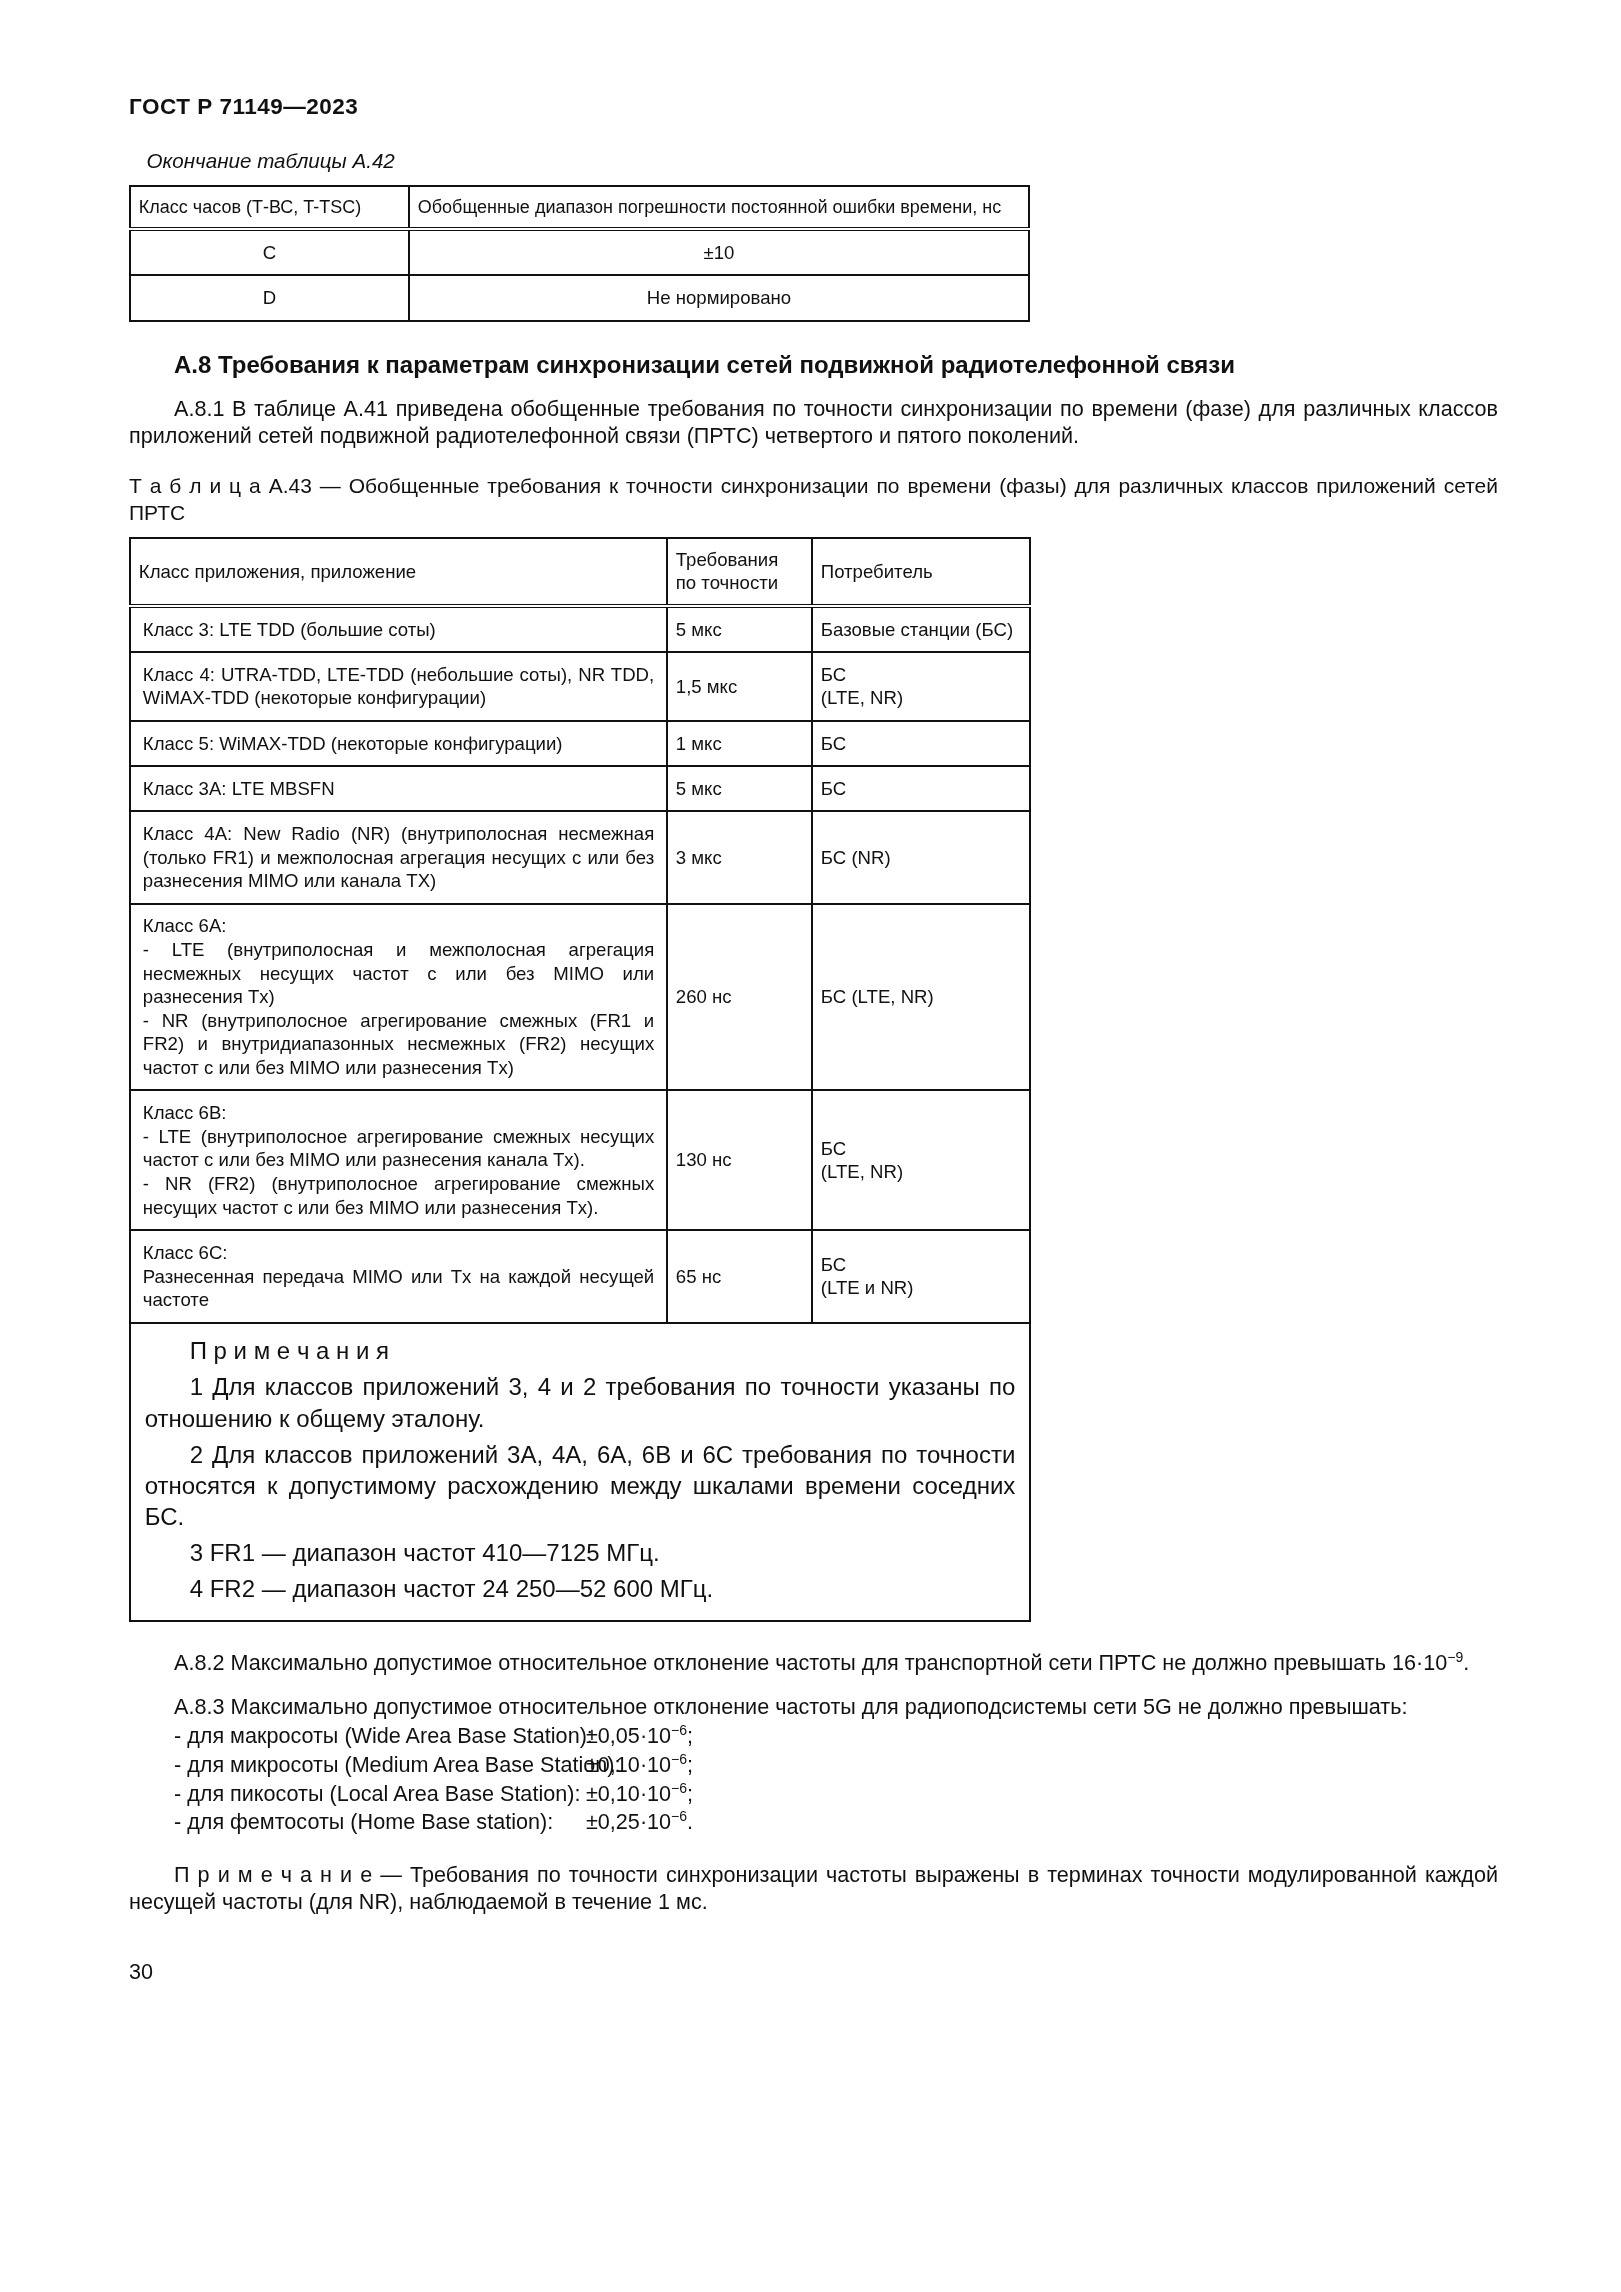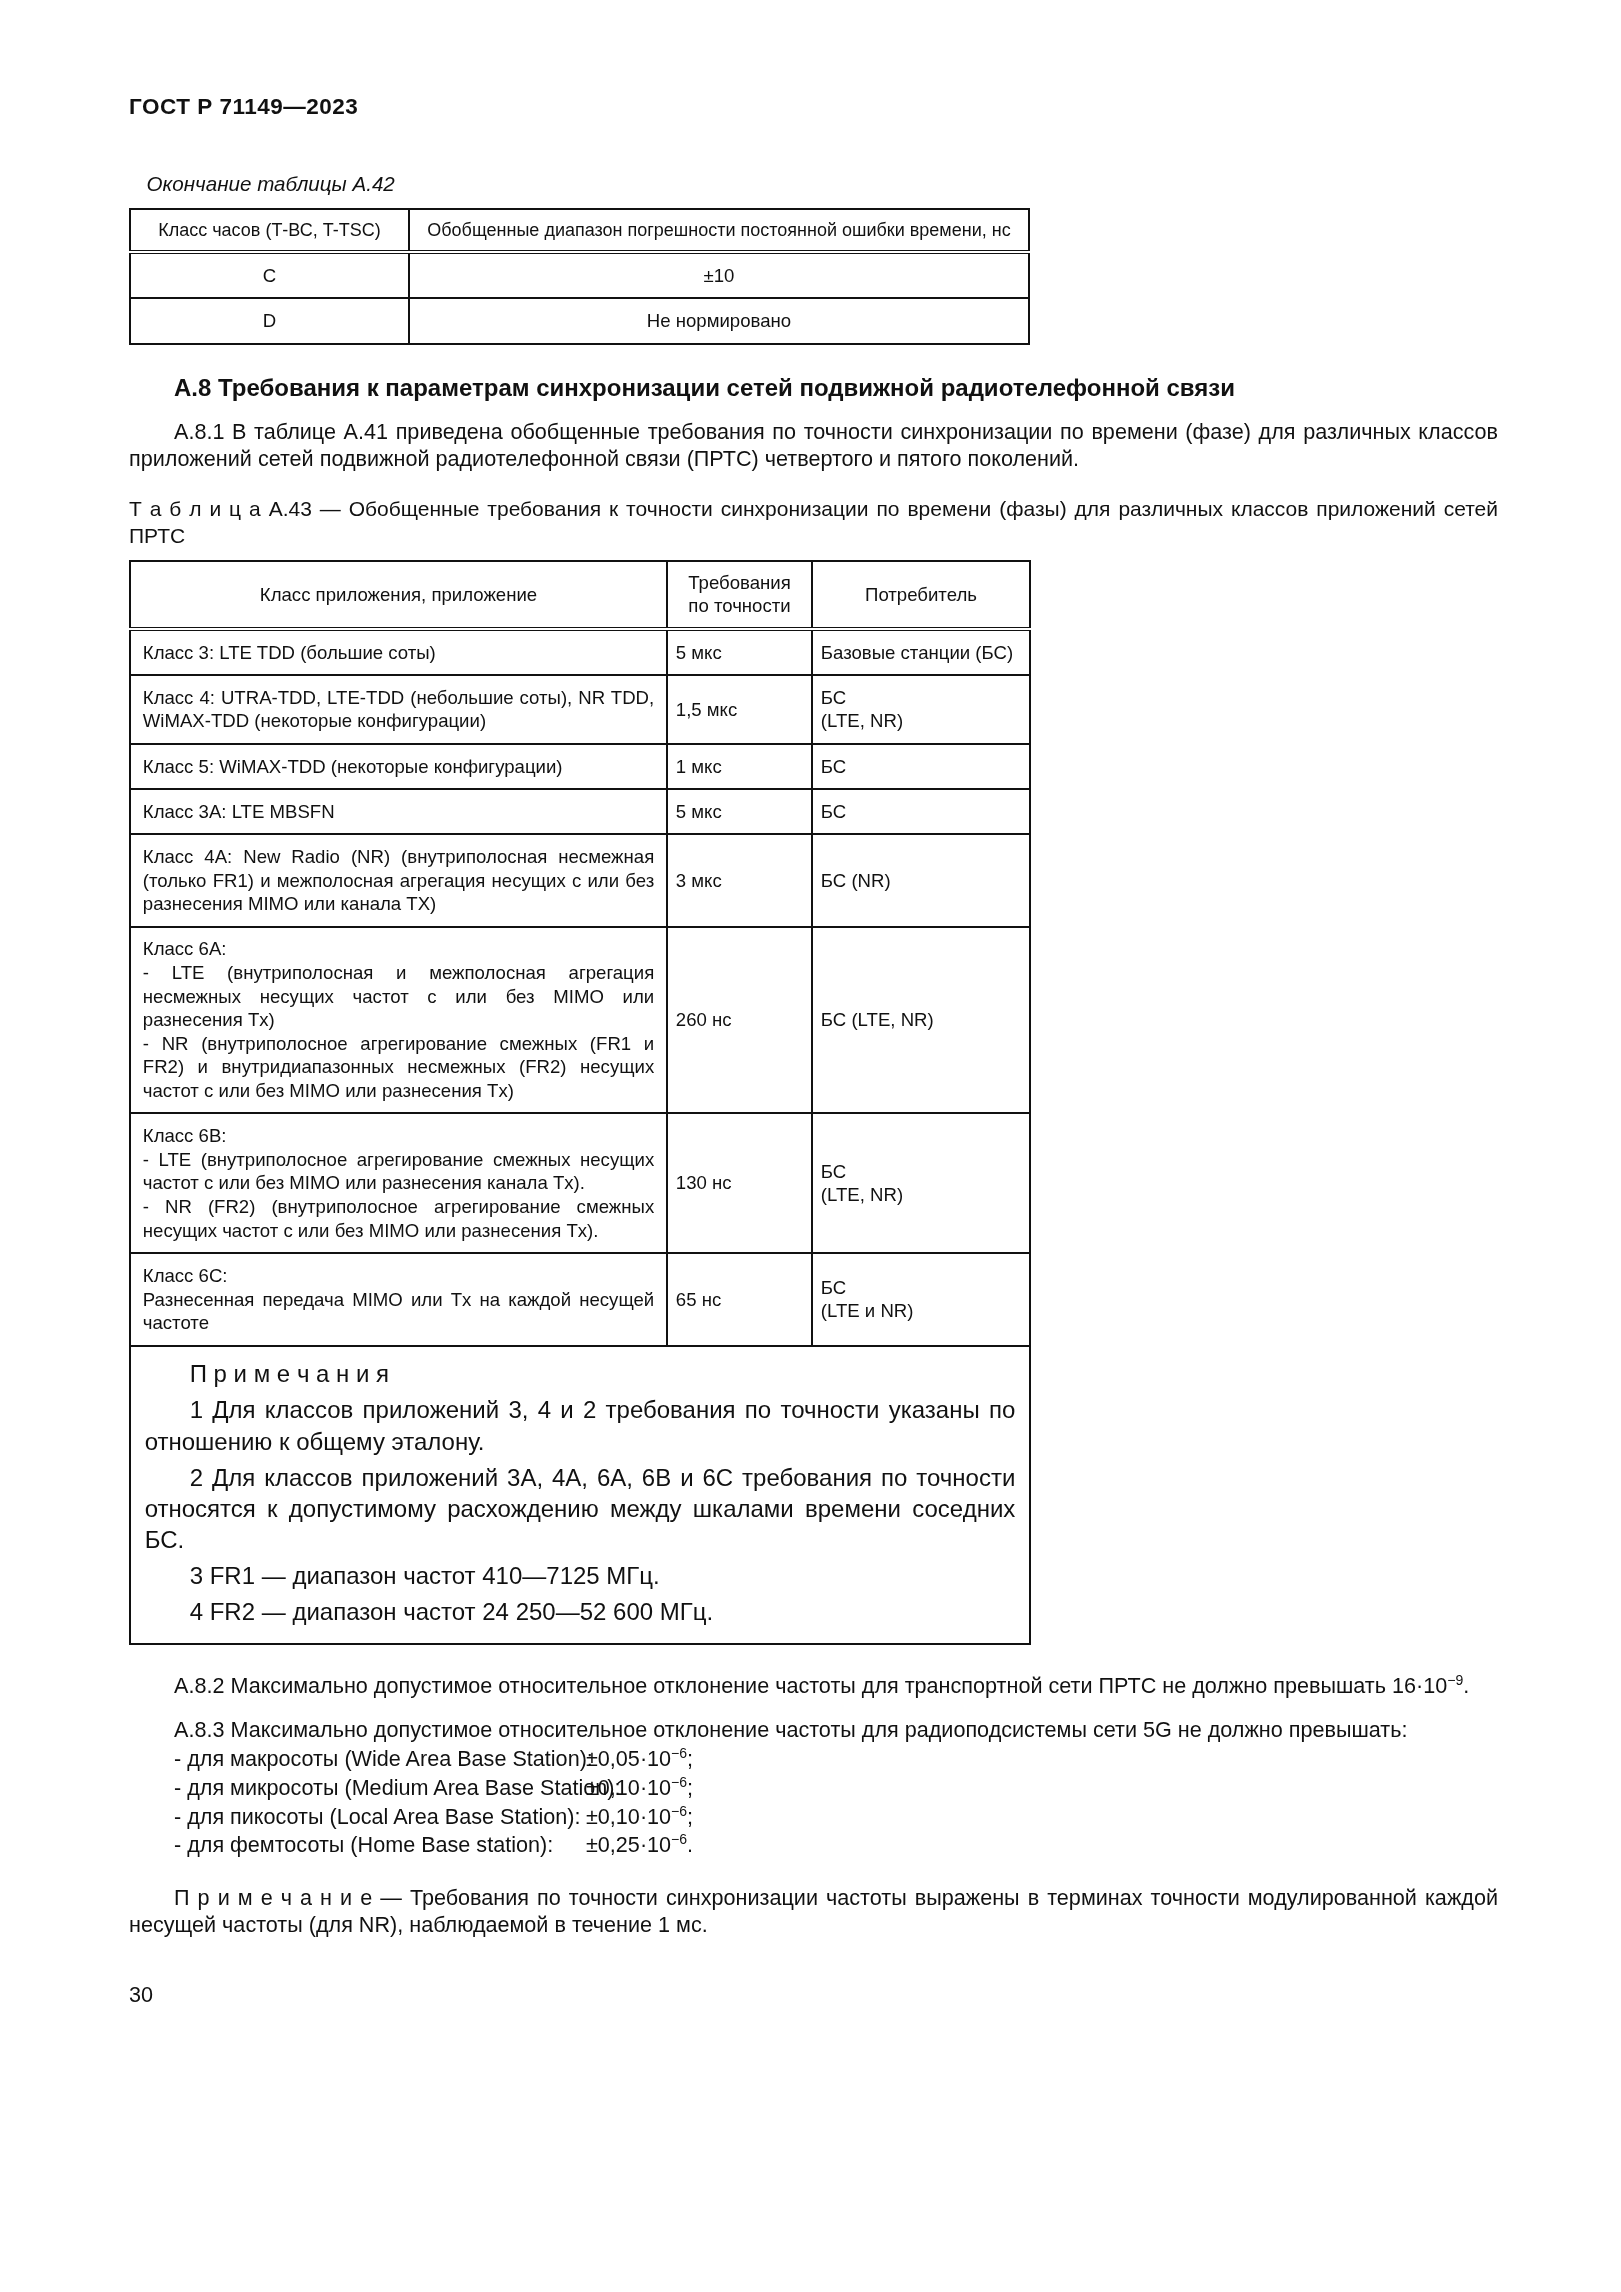--- a/index.html
+++ b/index.html
@@ -13,42 +13,42 @@
     padding: 94px 123px 0 129px;
     position: relative;
     overflow: hidden;
   }
   .doc-header {
     font-size: 22.5px;
     font-weight: bold;
     letter-spacing: 0.5px;
   }
   .cont-caption {
-    margin-top: 52px;
+    margin-top: 29px;
     padding-left: 17.6px;
     font-size: 20.6px;
     font-style: italic;
   }
   
   table.gost-table {
     border-collapse: collapse;
     table-layout: fixed;
     width: 900px;
     font-size: 18.6px;
     line-height: 1.27;
     color: #111111;
   }
   table.gost-table th,
   table.gost-table td {
     border: 2px solid #111111;
   }
   table.gost-table thead th {
     border-bottom: 4.9px double #111111;
     font-weight: normal;
-    text-align: center;
+    text-align: left;
     vertical-align: middle;
     padding: 8.8px 7.8px;
     margin-top: 41px;
   }
   table.gost-table td {
     vertical-align: middle;
     padding: 9.8px 7.8px;
   }
   .t42 { margin-top: 11.8px; }
   .t42 .c1 { width: 279px; }

